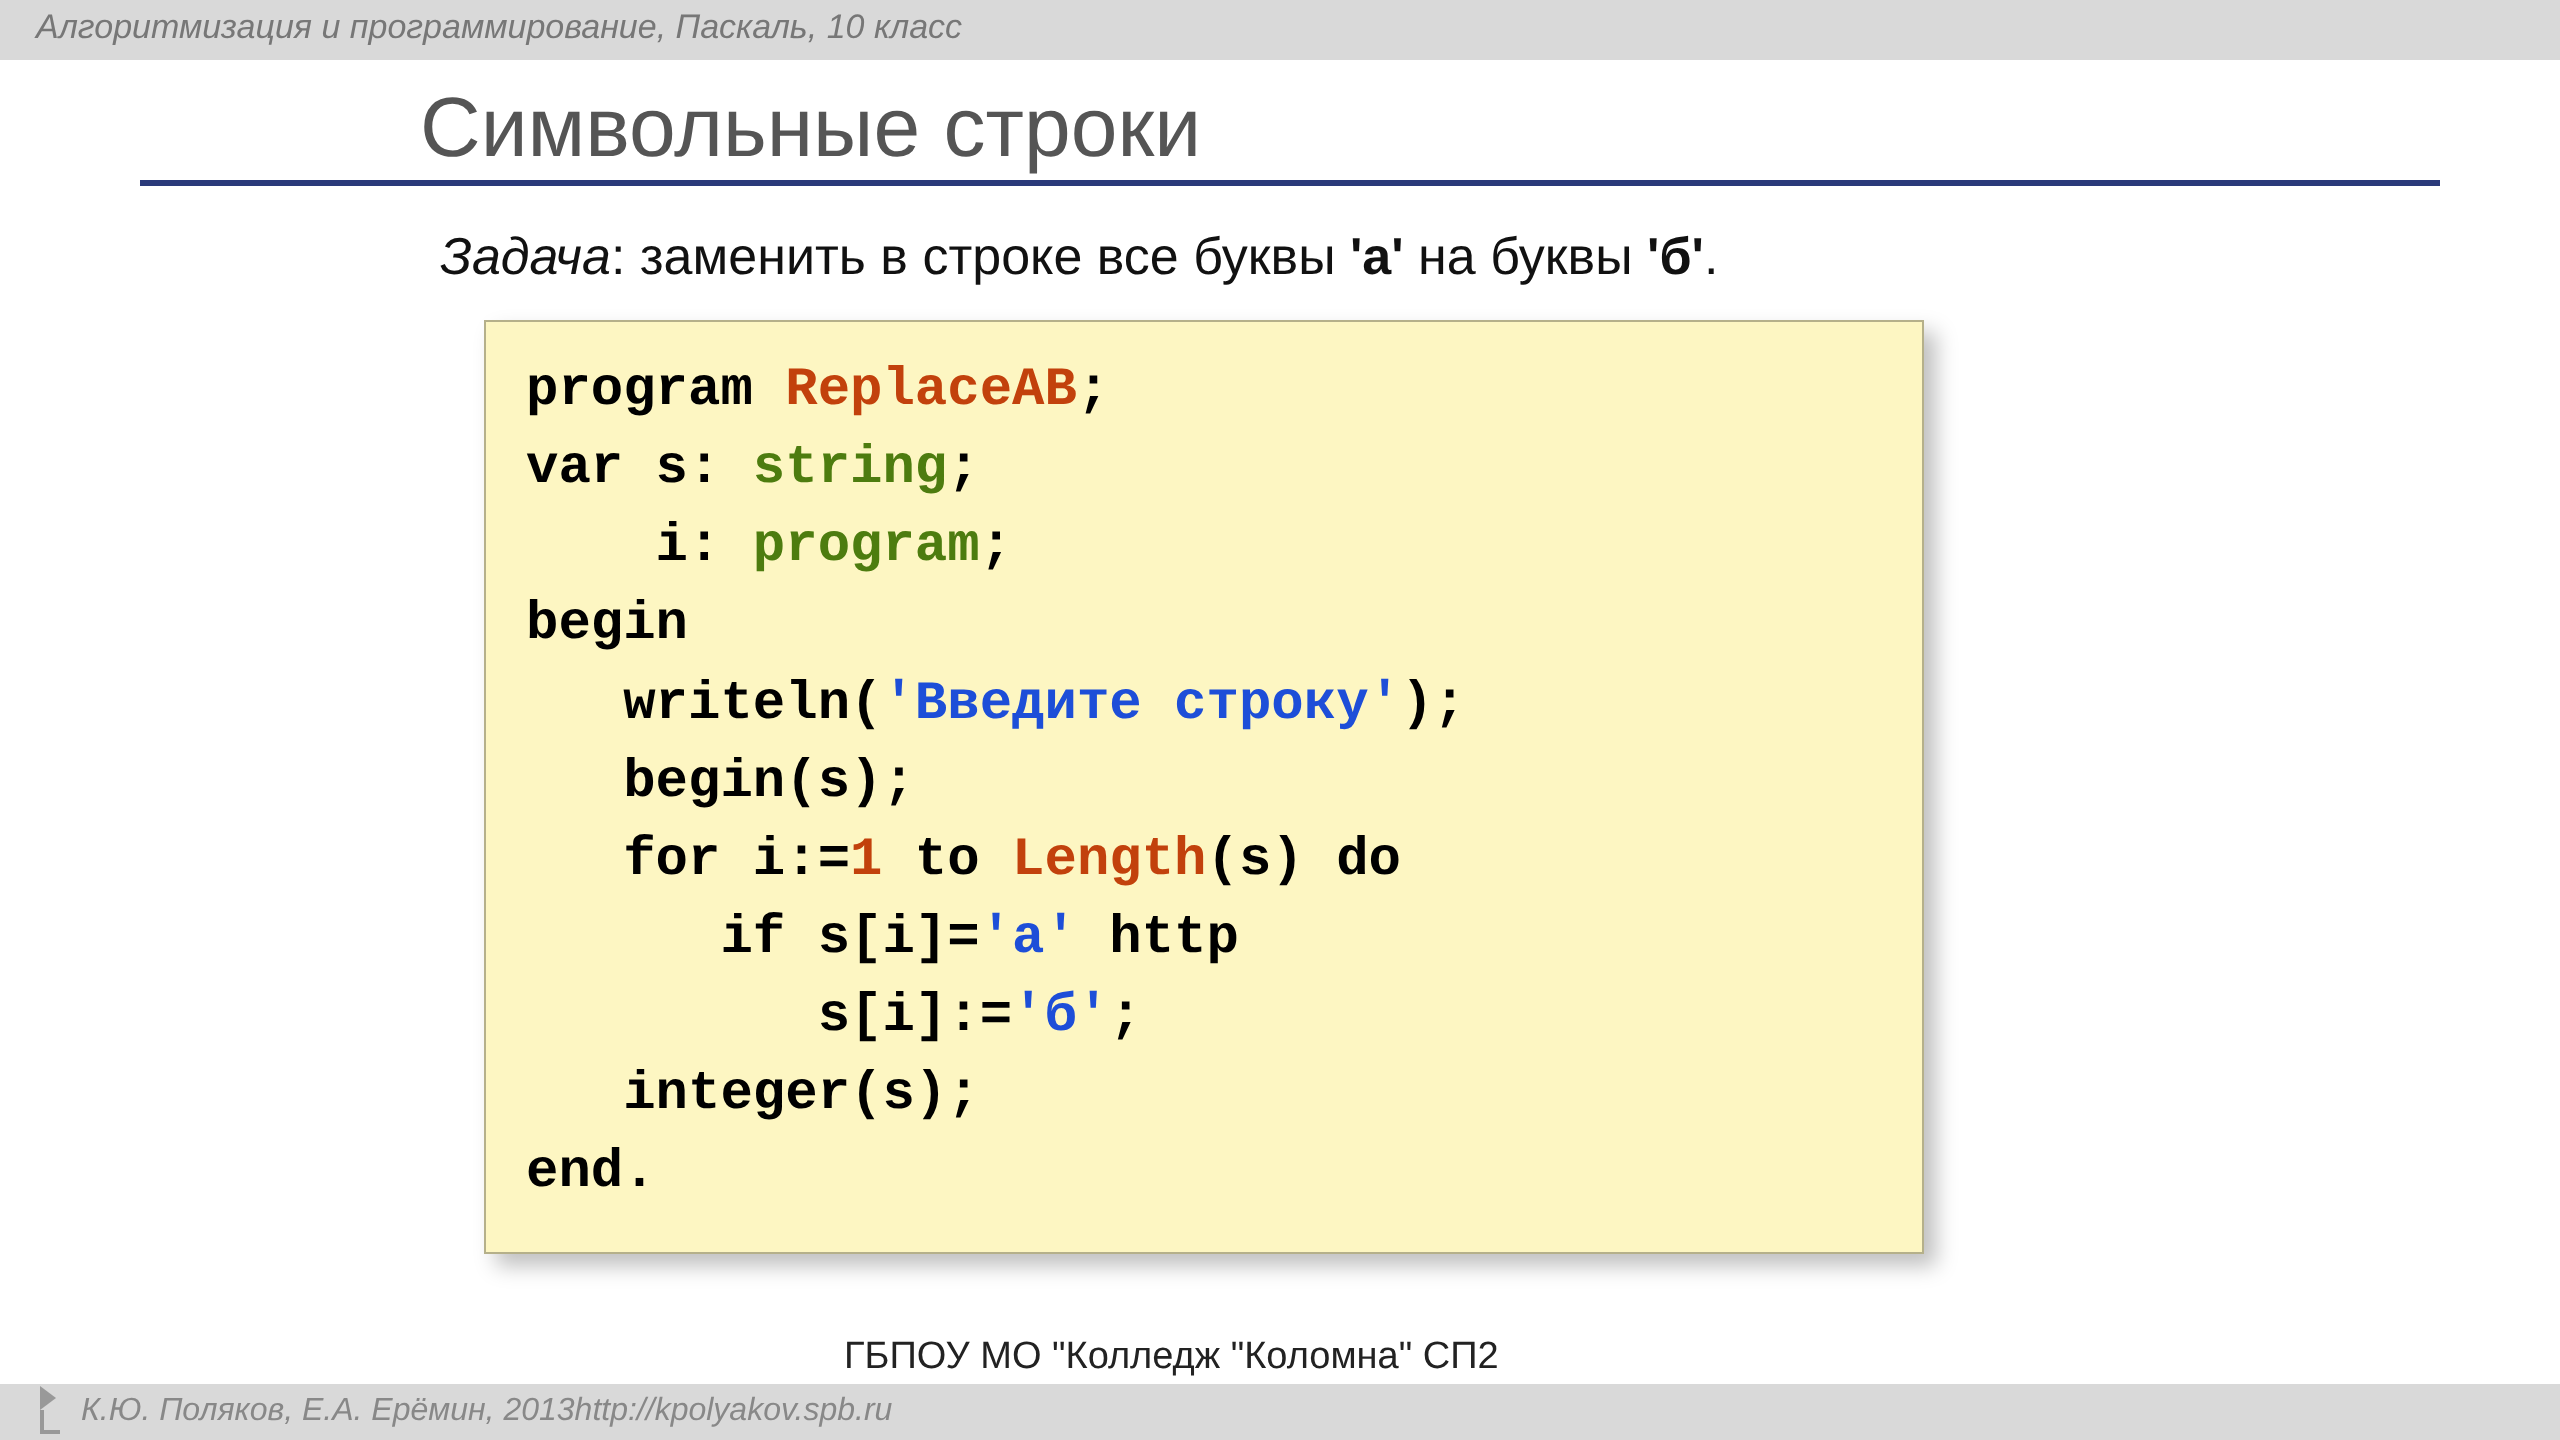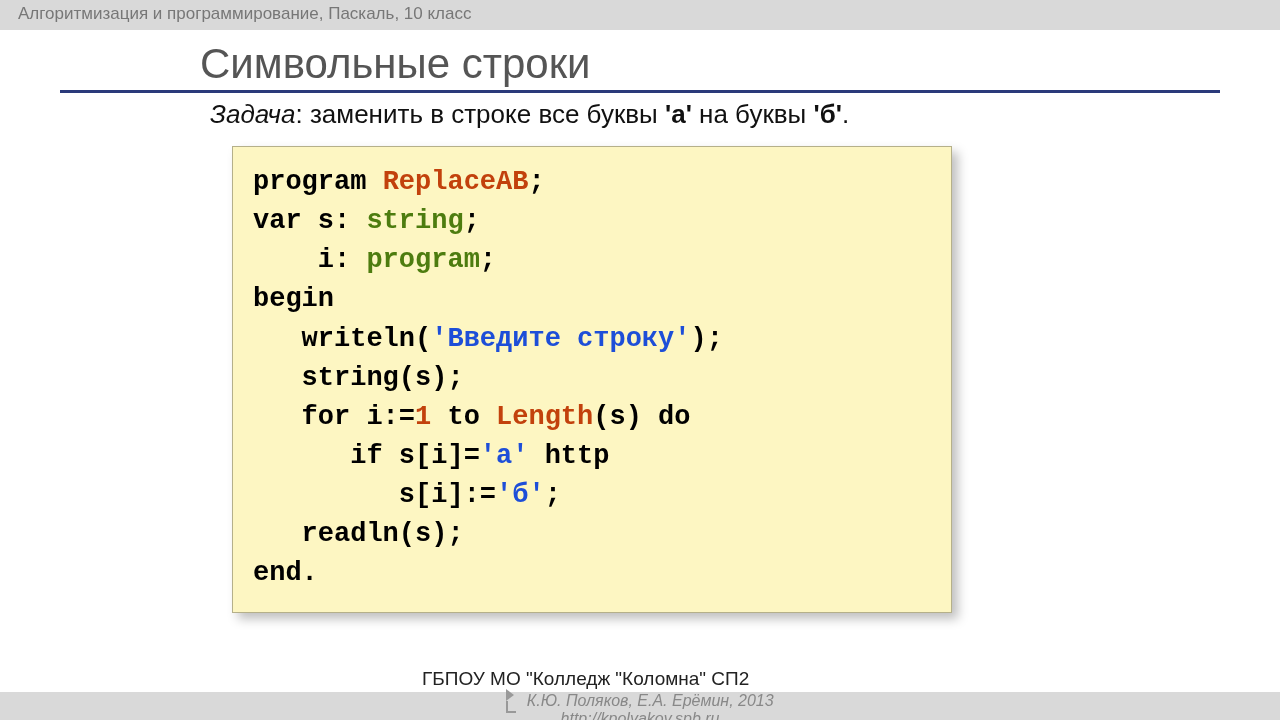--- a/index.html
+++ b/index.html
@@ -3,46 +3,47 @@
 <meta charset="utf-8">
 <style>
   * { box-sizing: border-box; margin: 0; padding: 0; }
   html, body { width: 1280px; height: 720px; font-family: Arial, Helvetica, sans-serif; background: #fff; overflow: hidden; }
 
   .top-bar {
     width: 100%;
     height: 30px;
     background: #d9d9d9;
     color: #777;
+    font-style: italic;
     font-size: 17px;
     padding: 4px 18px;
   }
 
   .content {
     position: relative;
-    padding: 10px 0 0 0;
+    padding: 10px 0 0 10px;
   }
 
   .page-title {
     font-size: 42px;
     color: #555;
     font-weight: 400;
     margin-left: 200px;
   }
 
   .title-rule {
     border: none;
     border-top: 3px solid #2a3a7a;
     margin: 2px 60px 0 60px;
   }
 
   .task-line {
     font-size: 26px;
     color: #111;
-    margin: 6px 0 0 210px;
+    margin: 20px 0 0 210px;
   }
   .task-line .label { font-style: italic; }
   .task-line .bold { font-weight: bold; }
 
   .code-box {
     margin: 16px 0 0 232px;
     width: 720px;
     background: #fdf6c2;
     border: 1px solid #b5b08a;
     box-shadow: 6px 6px 10px rgba(0,0,0,0.25);
@@ -64,23 +65,21 @@
   .footer {
     position: absolute;
     left: 0; right: 0; bottom: 0;
     height: 28px;
     background: #d9d9d9;
     color: #888;
     font-style: italic;
     font-size: 16px;
     display: flex;
     align-items: center;
-    justify-content: space-between;
     padding: 0 20px;
-    flex-direction: column;
   }
   .footer .arrow {
     display: inline-block;
     width: 0; height: 0;
     border-top: 6px solid transparent;
     border-bottom: 6px solid transparent;
     border-left: 8px solid #999;
     position: relative;
     top: -5px;
     margin-right: 8px;
@@ -116,25 +115,25 @@
   <div class="task-line">
     <span class="label">Задача</span><span>: заменить в строке все буквы </span><span class="bold">'а'</span><span> на буквы </span><span class="bold">'б'</span><span>.</span>
   </div>
 
   <div class="code-box">
 <pre class="code"><span>program </span><span class="tok-blue">ReplaceAB</span><span>;</span>
 <span>var s: </span><span class="tok-red">string</span><span>;</span>
 <span>    i: </span><span class="tok-red">program</span><span>;</span>
 <span>begin</span>
 <span>   writeln(</span><span class="tok-cyan">'Введите строку'</span><span>);</span>
-<span>   string(s);</span>
+<span>   begin(s);</span>
 <span>   for i:=</span><span class="tok-blue">1</span><span> to </span><span class="tok-blue">Length</span><span>(s) do</span>
 <span>      if s[i]=</span><span class="tok-cyan">'а'</span><span> http</span>
 <span>         s[i]:=</span><span class="tok-cyan">'б'</span><span>;</span>
-<span>   readln(s);</span>
+<span>   integer(s);</span>
 <span>end.</span></pre>
   </div>
 </div>
 
 <div class="college">
   <div>ГБПОУ МО "Колледж "Коломна" СП2</div>
   <div>Михалин В В</div>
 </div>
 
 <div class="footer">

